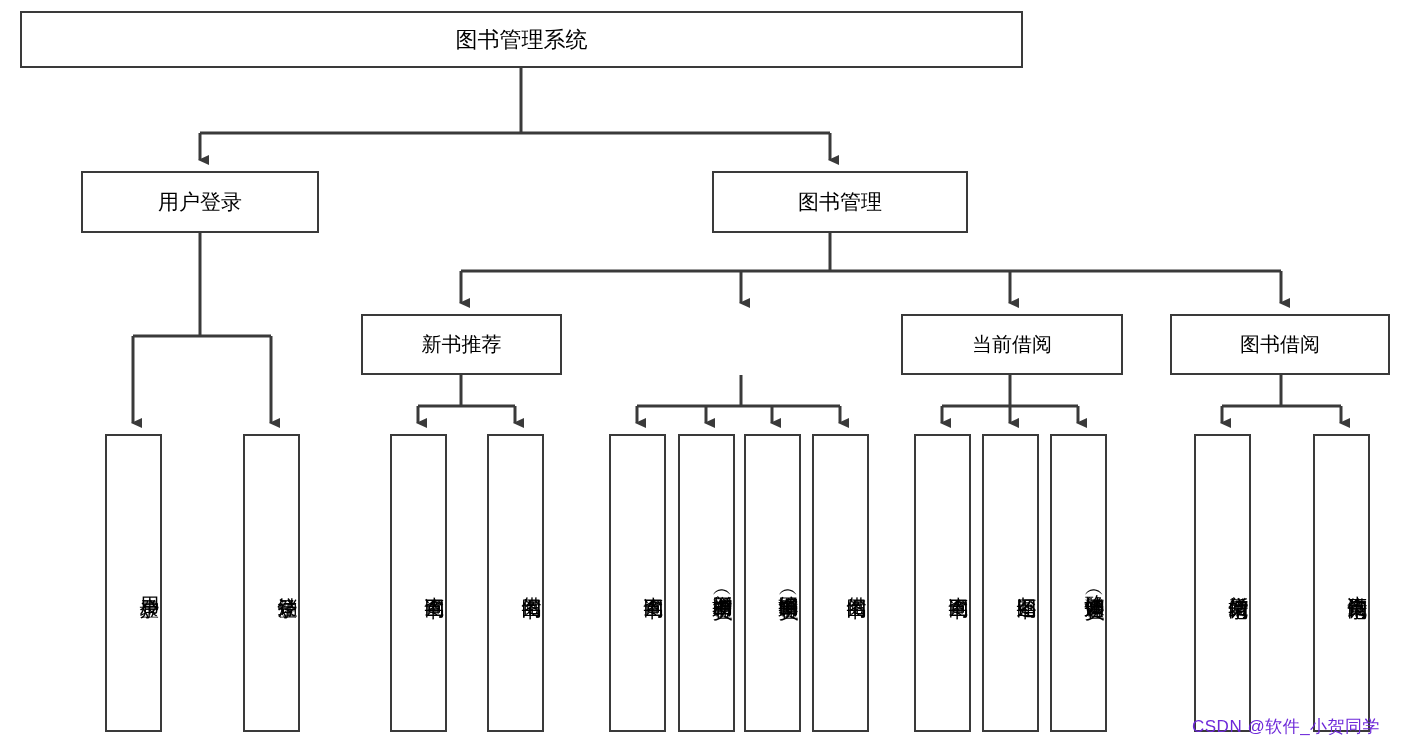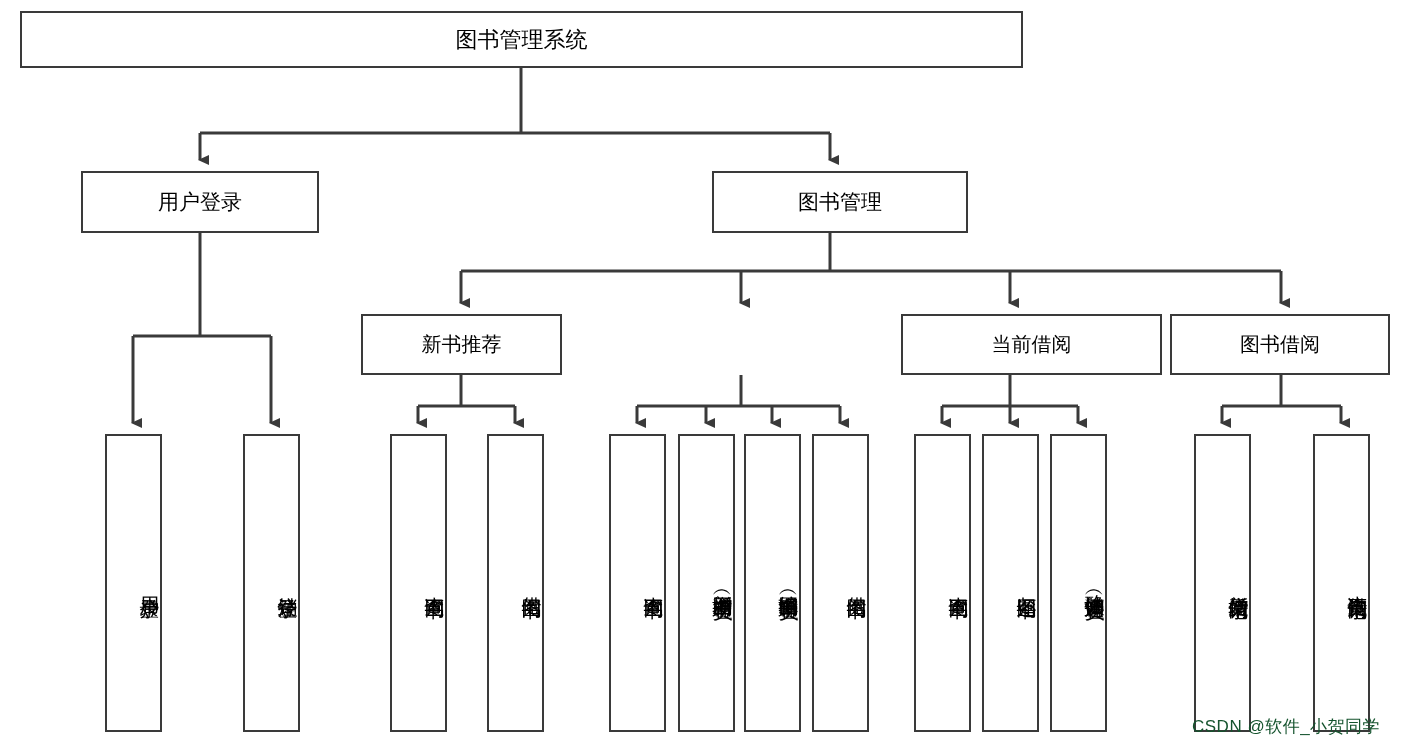--- a/index.html
+++ b/index.html
@@ -58,21 +58,21 @@
     justify-content: center;
     letter-spacing: 1px;
   }
   .node.leaf .leaf-text {
     display: block;
     white-space: nowrap;
   }
   .watermark {
     position: absolute;
     font-size: 17px;
-    color: #14532d;
+    color: #6d28d9;
     white-space: nowrap;
     z-index: 5;
     letter-spacing: 0.5px;
   }
 </style>
 </head>
 <body>
 
 <div id="canvas">
 
@@ -134,21 +134,21 @@
   <div class="node level1" style="left: 81px; top: 171px; width: 238px; height: 62px;">
     <span>用户登录</span>
   </div>
   <div class="node level1" style="left: 712px; top: 171px; width: 256px; height: 62px;">
     <span>图书管理</span>
   </div>
 
   <div class="node level2" style="left: 361px; top: 314px; width: 201px; height: 61px;">
     <span>新书推荐</span>
   </div>
-  <div class="node level2" style="left: 901px; top: 314px; width: 261px; height: 61px;">
+  <div class="node level2" style="left: 901px; top: 314px; width: 222px; height: 61px;">
     <span>当前借阅</span>
   </div>
   <div class="node level2" style="left: 1170px; top: 314px; width: 220px; height: 61px;">
     <span>图书借阅</span>
   </div>
 
   <div class="node leaf" style="left: 105px; top: 434px; width: 57px; height: 298px;">
     <span class="leaf-text">用户登录</span>
   </div>
   <div class="node leaf" style="left: 243px; top: 434px; width: 57px; height: 298px;">

